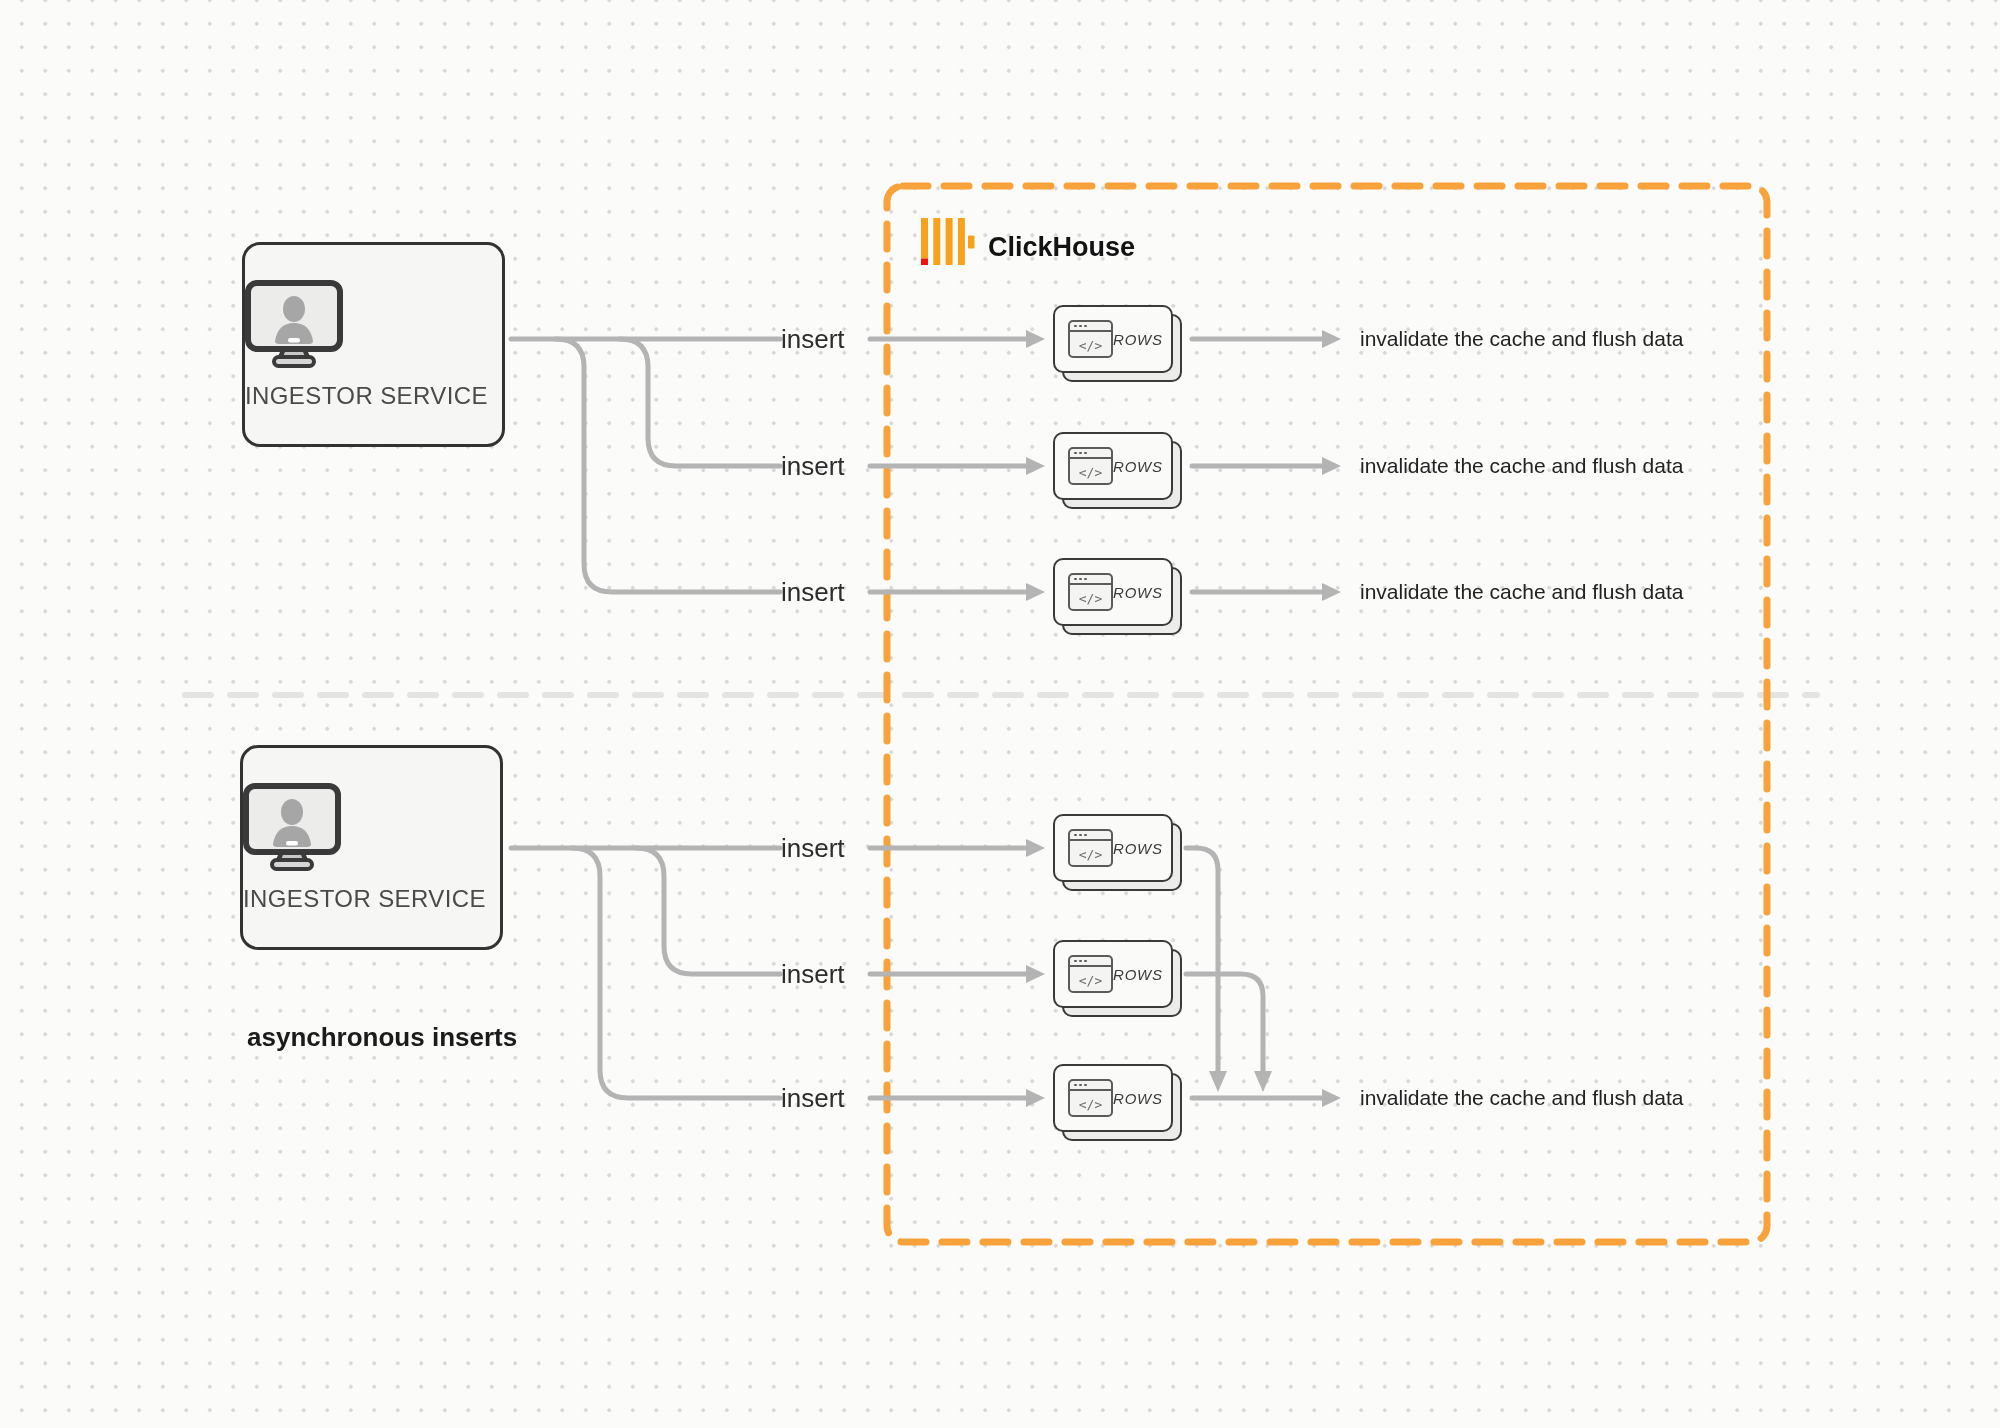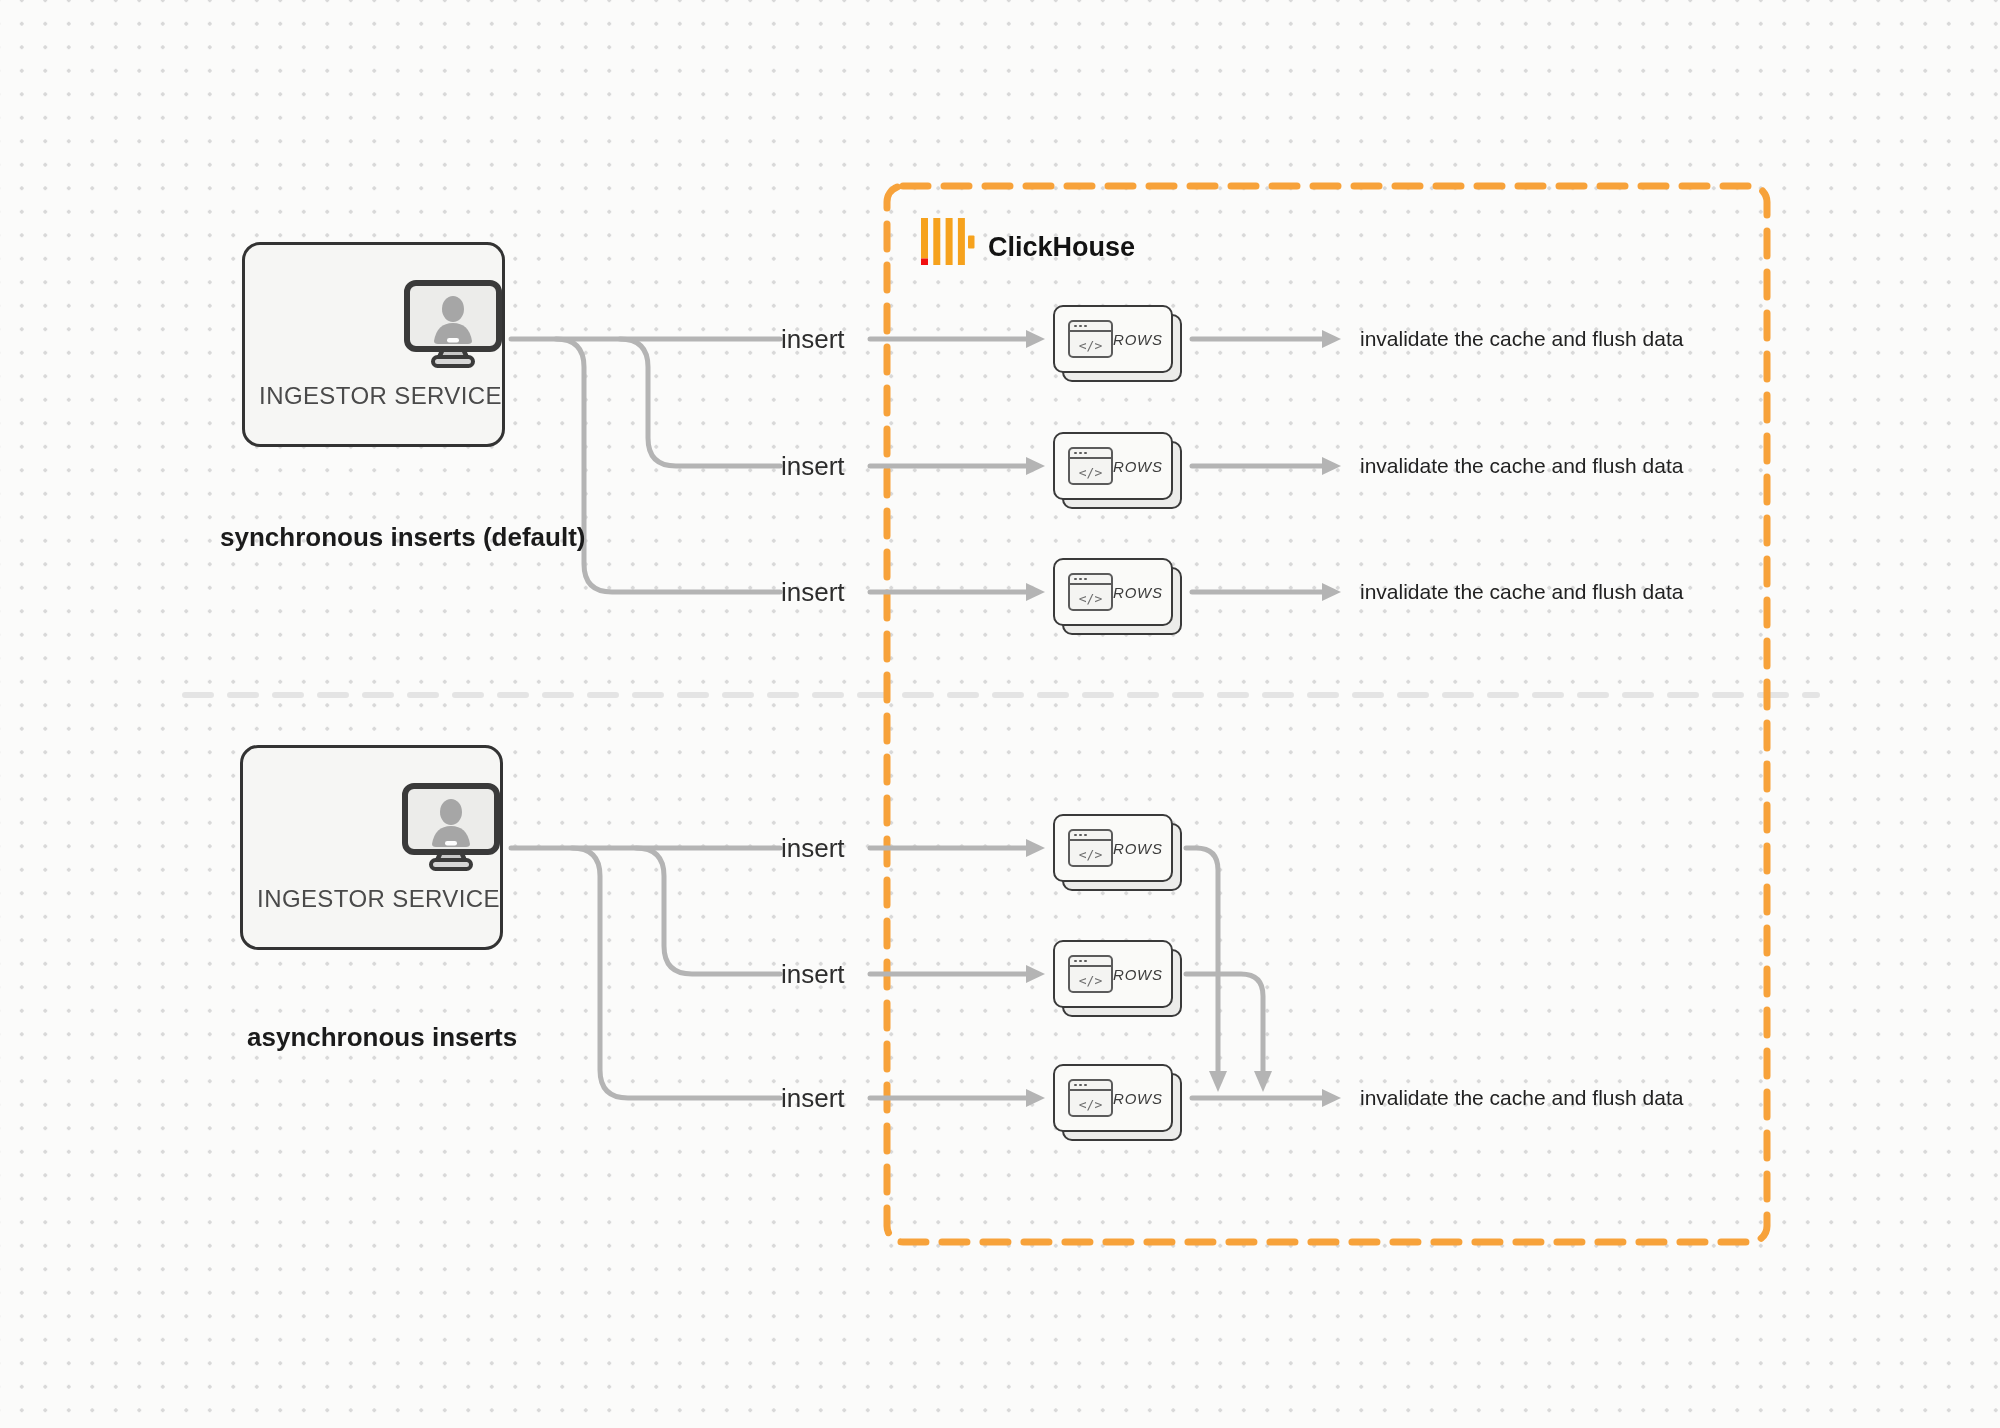--- a/index.html
+++ b/index.html
@@ -10,21 +10,21 @@
     background-image:radial-gradient(#d8d8d8 1.6px, transparent 1.7px);
     background-size:23.5px 23.5px;background-position:10px 12px;
   }
   svg{display:block;}
   
   #wires{position:absolute;left:0;top:0;z-index:1;}
   
   .service-box{
     position:absolute;width:263px;height:205px;box-sizing:border-box;
     background:#f6f6f4;border:3.5px solid #333;border-radius:18px;
-    display:flex;flex-direction:column;align-items:flex-end;justify-content:center;
+    display:flex;flex-direction:column;align-items:flex-start;justify-content:center;
     z-index:2;
   }
   .service-label{font-size:24px;color:#4a4a4a;letter-spacing:.4px;margin-top:10px;}
   
   .caption{position:absolute;font-size:26px;font-weight:bold;color:#1b1b1b;line-height:32px;z-index:2;}
   
   .insert-label{position:absolute;left:781px;width:80px;
     font-size:26px;color:#2d2d2d;line-height:32px;z-index:2;}
   .result-label{position:absolute;left:1360px;font-size:21px;color:#222;line-height:32px;z-index:2;white-space:nowrap;}
   
@@ -103,21 +103,20 @@
     <svg width="98" height="92" viewBox="0 0 98 92">
       <path d="M41 64 H57 L64 80 H34 Z" fill="#c7c7c7" stroke="#3a3a3a" stroke-width="4.5" stroke-linejoin="round"></path>
       <rect x="29" y="77" width="40" height="9" rx="4.5" fill="#d6d6d6" stroke="#3a3a3a" stroke-width="4"></rect>
       <rect x="3" y="3" width="92" height="66" rx="9" fill="#ececea" stroke="#3a3a3a" stroke-width="6"></rect>
       <ellipse cx="49" cy="29" rx="11" ry="13" fill="#a6a6a6"></ellipse>
       <path d="M30 61 Q33 43 49 43 Q65 43 68 61 Q68 64 64 64 H34 Q30 64 30 61 Z" fill="#a6a6a6"></path>
       <rect x="43" y="58" width="12" height="4.5" rx="2.2" fill="#fdfdfd"></rect>
     </svg>
     <div class="service-label">INGESTOR SERVICE</div>
   </div>
-  <div class="caption" style="left:220px;top:521px;">synchronous inserts (default)</div>
 
   <div class="ch-logo">
     <svg width="54" height="48" viewBox="0 0 54 48">
       <rect x="0" y="0" width="7" height="40.5" fill="#f6a21d"></rect>
       <rect x="0" y="40.5" width="7" height="6.5" fill="#f10f0f"></rect>
       <rect x="12.3" y="0" width="7" height="47" fill="#f6a21d"></rect>
       <rect x="24.6" y="0" width="7" height="47" fill="#f6a21d"></rect>
       <rect x="36.9" y="0" width="7" height="47" fill="#f6a21d"></rect>
       <rect x="47" y="17.5" width="6.5" height="13" rx="1" fill="#f6a21d"></rect>
     </svg>

